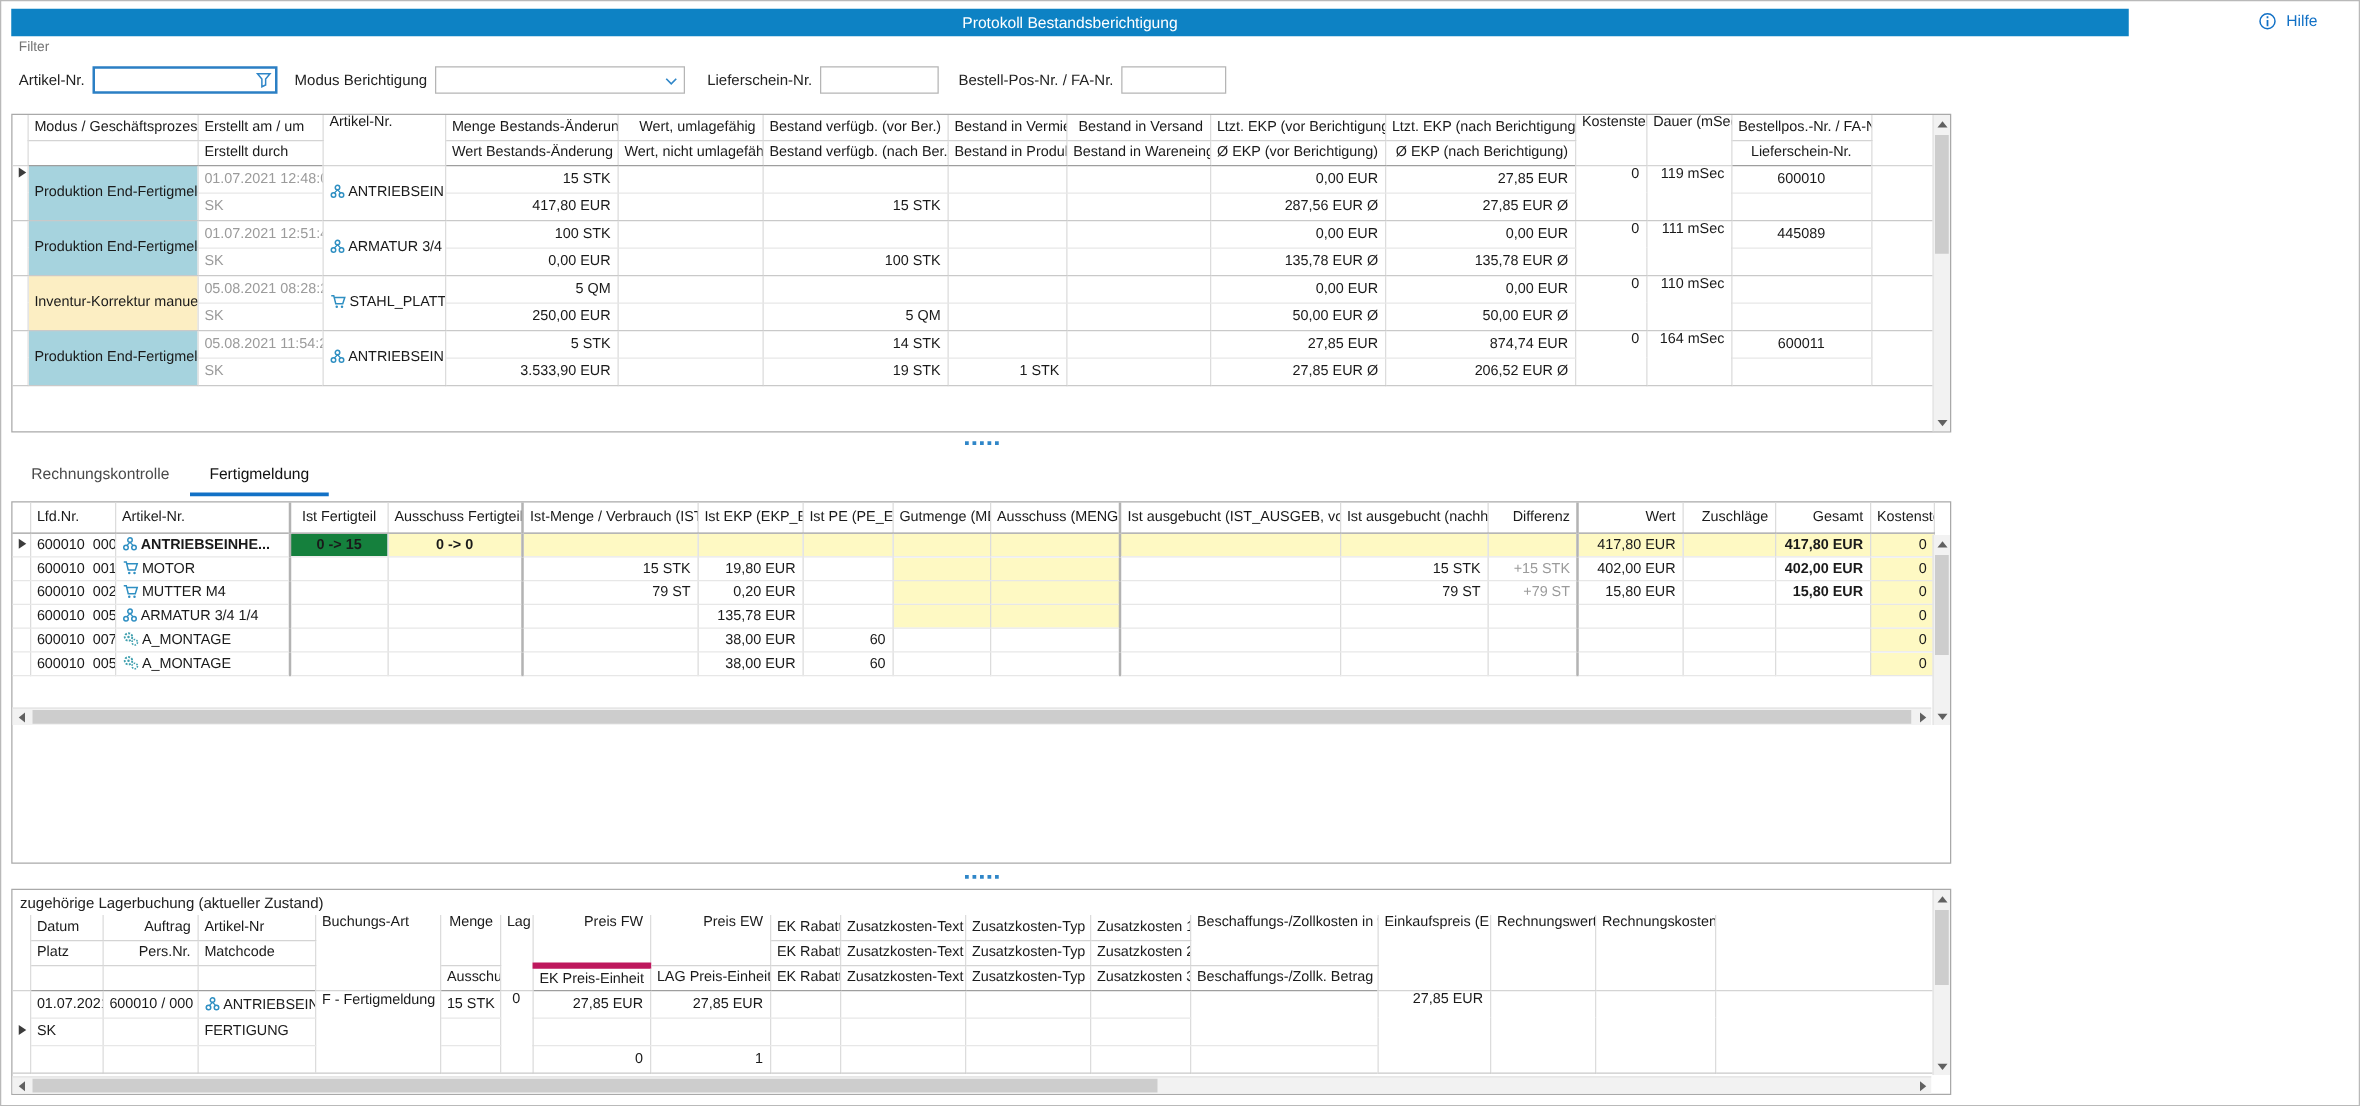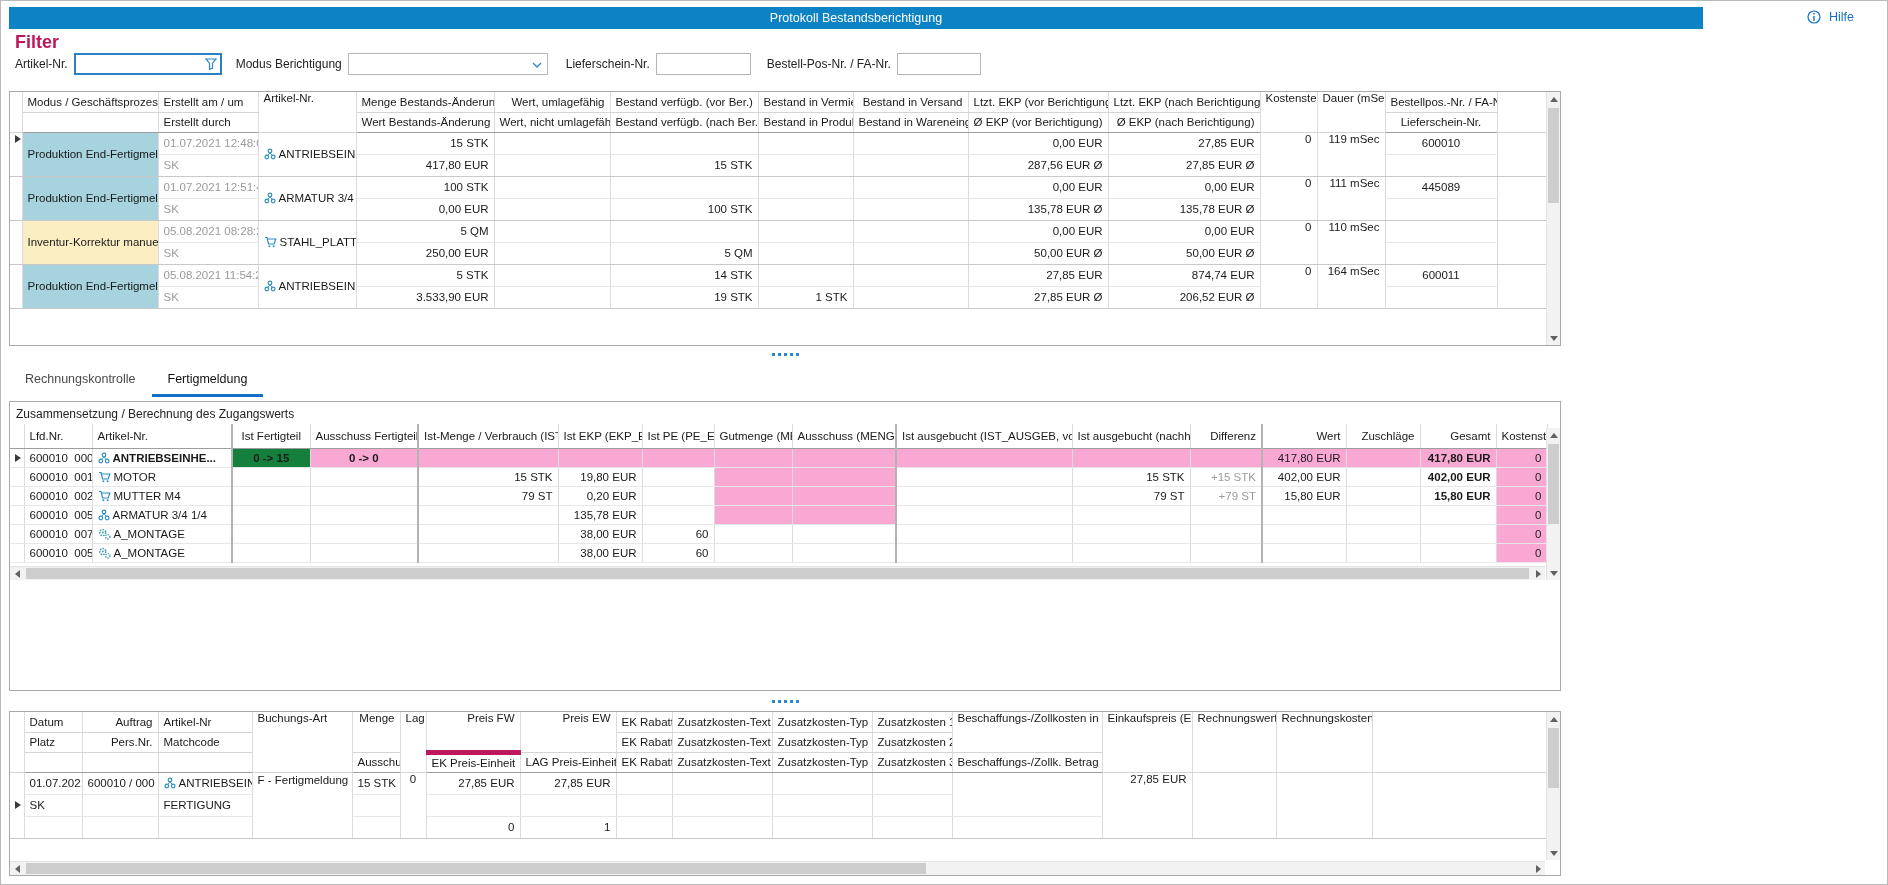--- a/index.html
+++ b/index.html
@@ -8,21 +8,21 @@
     width:1888px; height:885px; position:relative; overflow:hidden;
     background:#fff; border:1px solid #b9b9b9;
     font-family:"Liberation Sans", sans-serif; font-size:12px; color:#1a1a1a;
   }
   
   .titlebar { position:absolute; left:8px; top:6px; width:1694px; height:22px;
     background:#0d82c4; color:#fff; display:flex; align-items:center; justify-content:center;
     font-size:12.5px; }
   .help { position:absolute; top:9px; right:33px; color:#1271c6; display:flex; gap:5px;
     align-items:center; font-size:12.5px; cursor:pointer; }
-  .filter-label { position:absolute; left:14px; top:31px; font-weight:bold; font-size:18px; color:#be185d; }
+  .filter-label { position:absolute; left:14px; top:31px; font-weight:normal; font-size:11px; color:#737373; }
   .filter-row { position:absolute; left:14px; top:52px; height:22px; display:flex; align-items:center; }
   .filter-row label { margin-right:6px; color:#222; }
   .inp { height:22px; border:1px solid #b5b5b5; background:#fff; padding:0 4px; font:inherit; outline:none; }
   .inp-artikel-wrap { position:relative; width:148px; height:22px; border:2px solid #2b7fc4; background:#fff;
     margin-right:14px; display:flex; align-items:center; }
   .inp-artikel-wrap input { border:none; width:126px; height:16px; font:inherit; outline:none; padding:0 3px; }
   .inp-artikel-wrap .funnel { position:absolute; right:2px; top:2px; }
   .select { width:200px; height:22px; border:1px solid #b5b5b5; background:#fff; position:relative;
     margin-right:14px; display:flex; align-items:center; padding:0 4px; }
   .select .chev { position:absolute; right:5px; top:8px; }
@@ -33,21 +33,21 @@
   #panel3 { top:710px; height:165px; }
   .section-label { padding:5px 0 3px 6px; color:#222; font-size:12px; }
   
   table.grid { border-collapse:collapse; table-layout:fixed; width:1537px; }
   .grid td { border-right:1px solid #dcdcdc; border-bottom:1px solid #e7e7e7;
     font-size:11.5px; padding:0 5px; overflow:hidden; white-space:nowrap; height:22px; }
   .grid tr.hd td { height:20px; border-bottom:1px solid #d4d4d4; color:#1a1a1a; }
   .grid tr.hdx td, .grid td.sp { border-bottom:1px solid #9e9e9e; }
   .r { text-align:right; } .c { text-align:center; } .b { font-weight:bold; }
   .gray { color:#9b9b9b; }
-  .dis { background:#f9a8d4; }
+  .dis { background:#fef9c3; }
   .hl-blue { background:#a6d3de; }
   .hl-yellow { background:#fceec3; }
   .hl-green { background:#15803d; }
   .vt { vertical-align:top; padding-top:3px; }
   .wrap { white-space:normal; line-height:14px; padding-top:2px; padding-bottom:2px; }
   .brk { word-break:break-all; }
   .rb td, td.rb { border-bottom:1px solid #c9c9c9; }
   .marker { padding:0; text-align:center; }
   .dl { border-left:2px solid #b3b3b3;margin-top:34px; }
   .rows2 td { height:19px; }
@@ -317,21 +317,20 @@
     <i></i>
     <i></i>
 </div>
 
 <div class="tabs">
   <div class="tab">Rechnungskontrolle</div>
   <div class="tab active">Fertigmeldung</div>
 </div>
 
 <div class="panel" id="panel2">
-  <div class="section-label">Zusammensetzung / Berechnung des Zugangswerts</div>
   <table class="grid rows2">
     <colgroup>
       <col style="width:14px">
         <col style="width:68px">
         <col style="width:140px">
         <col style="width:78px">
       <col style="width:108px">
         <col style="width:140px">
         <col style="width:84px">
         <col style="width:72px">
@@ -529,20 +528,21 @@
 
 <div class="splitter" style="top:696px;">
   <i></i>
     <i></i>
     <i></i>
     <i></i>
     <i></i>
 </div>
 
 <div class="panel" id="panel3">
+  <div class="section-label" style="padding-top:3px;">zugehörige Lagerbuchung (aktueller Zustand)</div>
   <table class="grid">
     <colgroup>
       <col style="width:14px">
         <col style="width:58px">
         <col style="width:76px">
         <col style="width:94px">
       <col style="width:100px">
         <col style="width:48px">
         <col style="width:26px">
         <col style="width:94px">

